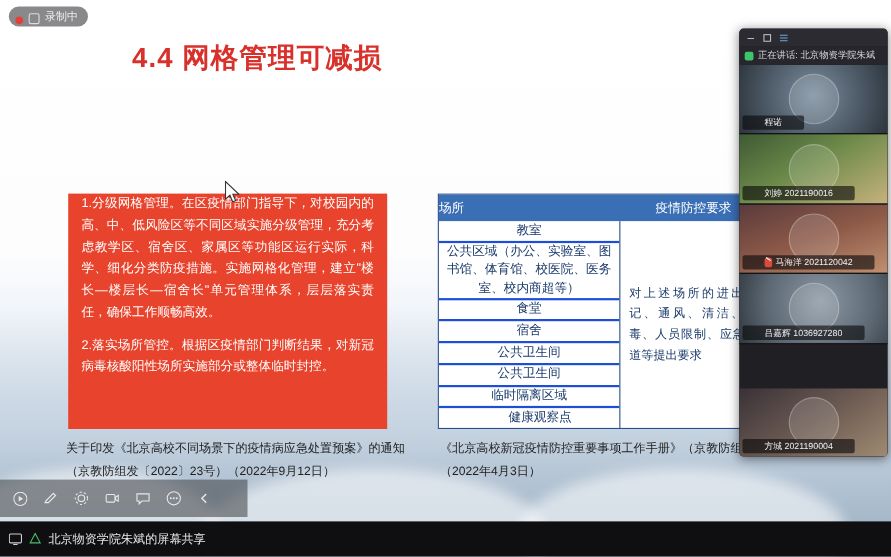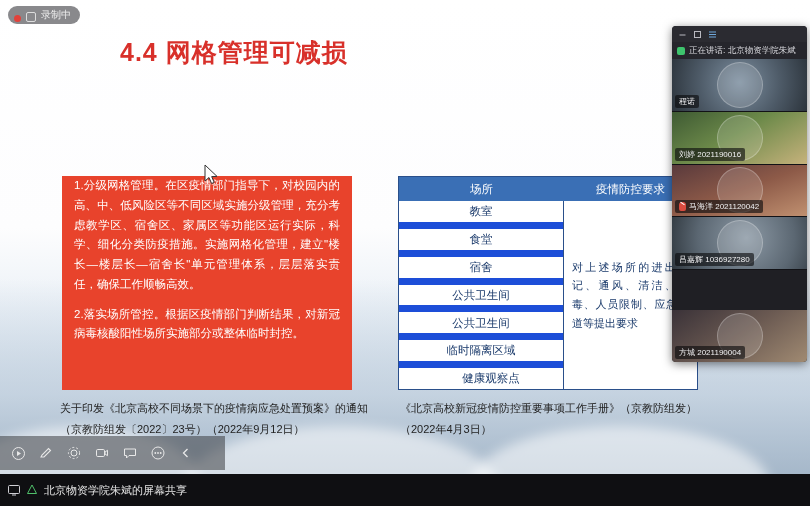--- a/index.html
+++ b/index.html
@@ -96,37 +96,37 @@
   }
   .tbl-head {
     display: flex;
     background: #3a6fb5;
     color: #fff;
     font-size: 11.5px;
     height: 24px;
     align-items: center;
     flex: 0 0 24px;
   }
-  .tbl-head .c1 { width: 165px; text-align: center; font-family: Liberation Serif, serif; }
+  .tbl-head .c1 { width: 165px; text-align: left; font-family: Liberation Serif, serif; }
   .tbl-head .c2 { flex: 1; text-align: center; }
   .tbl-body { display: flex; flex: 1; }
   .tbl-col1 {
     width: 165px;
     border-right: 1px solid #2a4f8a;
     display: flex; flex-direction: column;
   }
   .tbl-col1 .cell {
     flex: 1;
     display: flex; align-items: center; justify-content: center;
     font-size: 11.5px;
     color: #1a3a6b;
     text-align: center;
     line-height: 1.45;
     padding: 0 4px;
-    border-bottom: 7px solid #1d4ed8;
+    border-bottom: 2px solid #1d4ed8;
   }
   .tbl-col1 .cell:last-child { border-bottom: none; padding-left: 24px; }
   .tbl-col2 {
     flex: 1;
     display: flex; align-items: center;
     font-size: 11px;
     color: #1a3a6b;
     line-height: 1.7;
     padding: 6px 8px;
     text-align: justify;
@@ -188,21 +188,21 @@
     gap: 6px;
     color: #e6e6e6;
     font-size: 11px;
   }
   .share-ico { display: flex; align-items: center; gap: 4px; }
 
   
   .panel {
     position: absolute;
     right: 3px; top: 26px;
-    width: 135px; height: 336px;
+    width: 135px; height: 389px;
     background: #1f1f24;
     border-radius: 4px;
     overflow: hidden;
     display: flex;
     flex-direction: column;
     box-shadow: 0 2px 10px rgba(0,0,0,0.5);
   }
   .panel-titlebar {
     height: 16px;
     background: #2b2b31;
@@ -252,21 +252,21 @@
     border-radius: 50%;
     background: rgba(255,255,255,0.15);
     border: 1px solid rgba(255,255,255,0.25);
   }
   .name-chip {
     position: absolute;
     left: 3px; bottom: 3px;
     display: flex; align-items: center; gap: 3px;
     background: rgba(10,10,12,0.62);
     border-radius: 2px;
-    padding: 1px 4px;
+    padding: 1px 20px;
     color: #f0f0f2;
     font-size: 8px;
     max-width: 128px;
     white-space: nowrap;
     overflow: hidden;
   }
   .mic-red {
     width: 7px; height: 9px;
     background: #d84b3f;
     border-radius: 3px 3px 2px 2px;
@@ -306,20 +306,21 @@
     </div>
 
     <div class="table-wrap">
       <div class="tbl-head">
         <div class="c1">场所</div>
         <div class="c2">疫情防控要求</div>
       </div>
       <div class="tbl-body">
         <div class="tbl-col1">
           <div class="cell">教室</div>
+          <div class="cell">公共区域（办公、实验室、图书馆、体育馆、校医院、医务室、校内商超等）</div>
           <div class="cell">食堂</div>
           <div class="cell">宿舍</div>
           <div class="cell">公共卫生间</div>
           <div class="cell">公共卫生间</div>
           <div class="cell">临时隔离区域</div>
           <div class="cell">健康观察点</div>
         </div>
         <div class="tbl-col2">对上述场所的进出登记、通风、清洁、消毒、人员限制、应急通道等提出要求</div>
       </div>
     </div>

